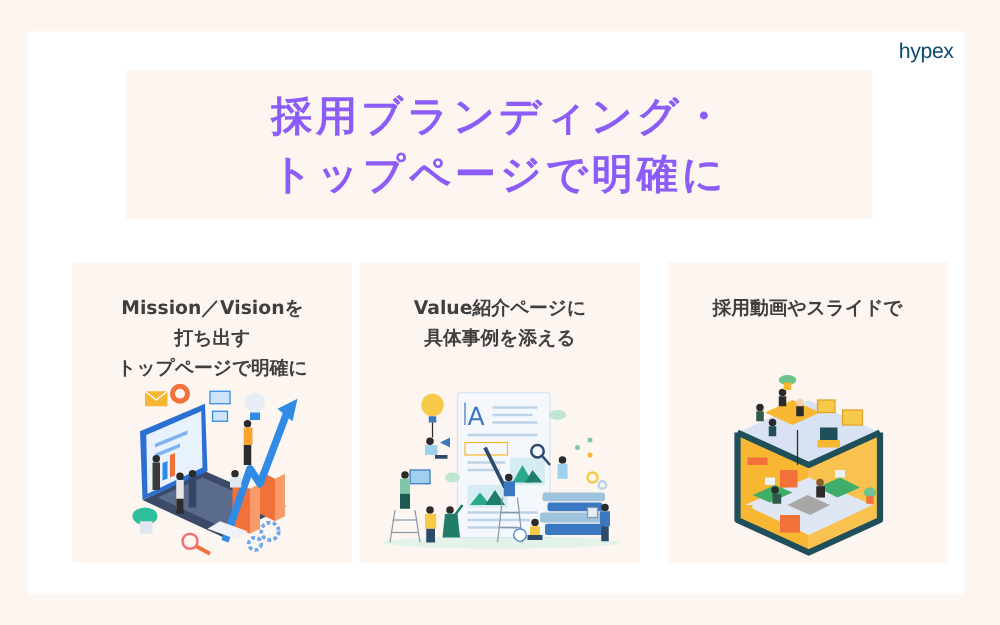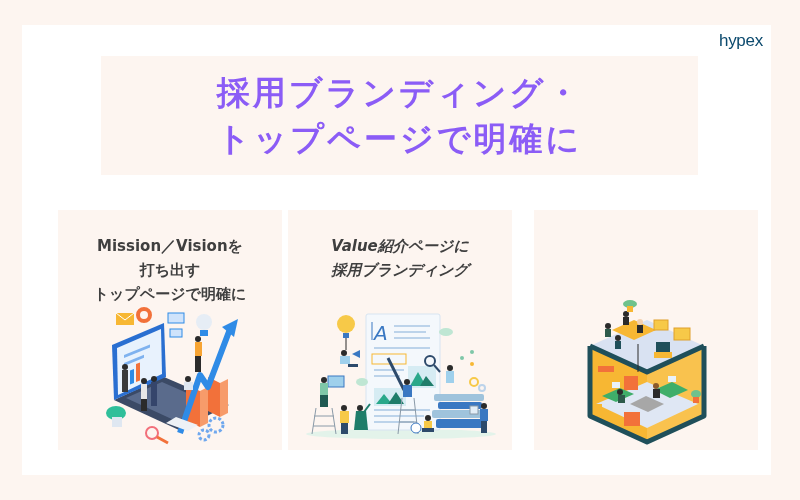--- a/index.html
+++ b/index.html
@@ -25,21 +25,21 @@
   }
   .title-line {
     font-size: 33px; font-weight: bold; color: #8b5cf6;
     line-height: 46px; letter-spacing: 3px; white-space: nowrap;
   }
   .card {
     position: absolute; top: 185px; width: 224px; height: 240px;
     background: #fdf5f0;
   }
   .card-1 { left: 20px; margin-left: 16px; }
-  .card-2 { left: 266px; font-style: italic; }
+  .card-2 { left: 266px; }
   .card-3 { left: 512px; }
   .card-text {
     position: absolute; left: 0; right: 0; top: 24px;
     text-align: center; font-size: 15px; font-weight: bold; color: #3f3f3f;
     line-height: 24px;
   }
   .card-text div { white-space: nowrap; }
   .illus { position: absolute; }
   .card-1 .illus { left: 46px; top: 95px; width: 140px; height: 140px; }
   .card-2 .illus { left: 16px; top: 100px; width: 195px; height: 130px; }
@@ -119,21 +119,21 @@
 
         <circle cx="112" cy="120" r="7" fill="none" stroke="#6fa8ee" stroke-width="3" stroke-dasharray="3 2"></circle>
         <circle cx="100" cy="130" r="5" fill="none" stroke="#6fa8ee" stroke-width="3" stroke-dasharray="3 2"></circle>
       </svg>
     </div>
   </div>
 
   <div class="card card-2">
     <div class="card-text">
       <div>Value紹介ページに</div>
-      <div>採用ブランディング</div>
+      <div>具体事例を添える</div>
     </div>
     <div class="illus">
       <svg width="195" height="130" viewBox="0 0 195 130">
         <ellipse cx="97" cy="124" rx="95" ry="5" fill="#e3f3ea"></ellipse>
 
         <rect x="62" y="4" width="74" height="116" rx="2" fill="#f4f8fc" stroke="#d7e4f1"></rect>
         <text x="70" y="30" font-family="DejaVu Sans, sans-serif" font-size="20" fill="#3a78c2">A</text>
         <line x1="68" y1="12" x2="68" y2="30" stroke="#3a78c2" stroke-width="1"></line>
         <g stroke="#bcd3ea" stroke-width="2">
           <line x1="90" y1="16" x2="126" y2="16"></line>
@@ -222,20 +222,21 @@
           <circle cx="168" cy="42" r="2" fill="#7fc7a8"></circle>
           <circle cx="168" cy="54" r="2" fill="#f7b733"></circle>
         <circle cx="170" cy="72" r="4" fill="none" stroke="#f7c948" stroke-width="2"></circle>
         <circle cx="178" cy="78" r="3" fill="none" stroke="#bcd3ea" stroke-width="2"></circle>
       </svg>
     </div>
   </div>
 
   <div class="card card-3">
     <div class="card-text">
+      <div>採用動画やスライドで</div>
     </div>
     <div class="illus">
       <svg width="126" height="145" viewBox="0 0 126 145">
 
         <polygon points="6,46 63,20 120,46 63,72" fill="#d9e2f2"></polygon>
 
         <polygon points="6,46 63,72 63,142 6,116" fill="#f7b733"></polygon>
         <polygon points="63,72 120,46 120,116 63,142" fill="#f9c24e"></polygon>
 
         <polygon points="12,104 63,128 114,104 63,82" fill="#dfe7f4"></polygon>

